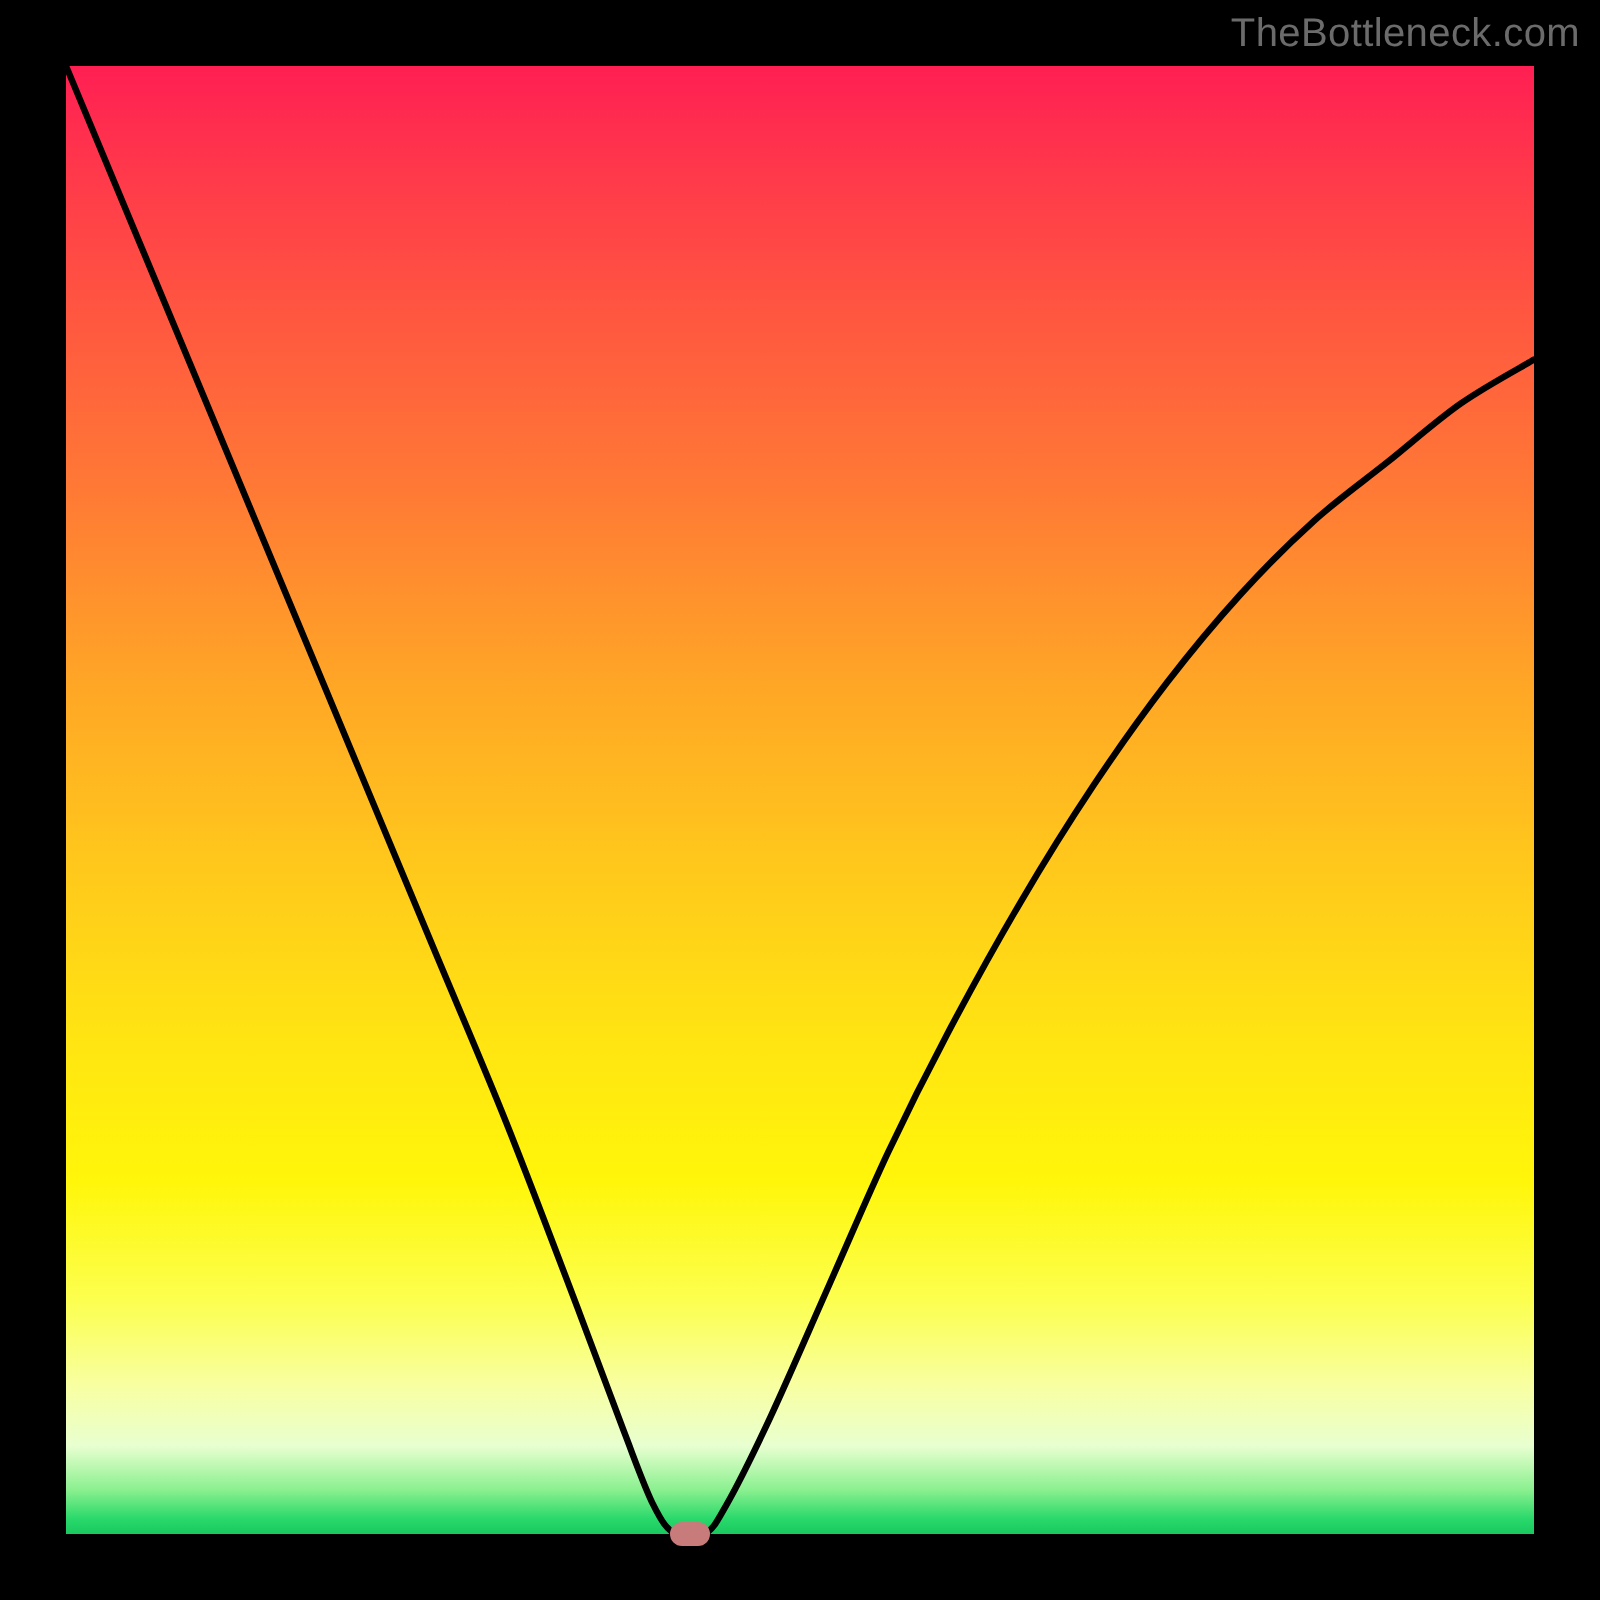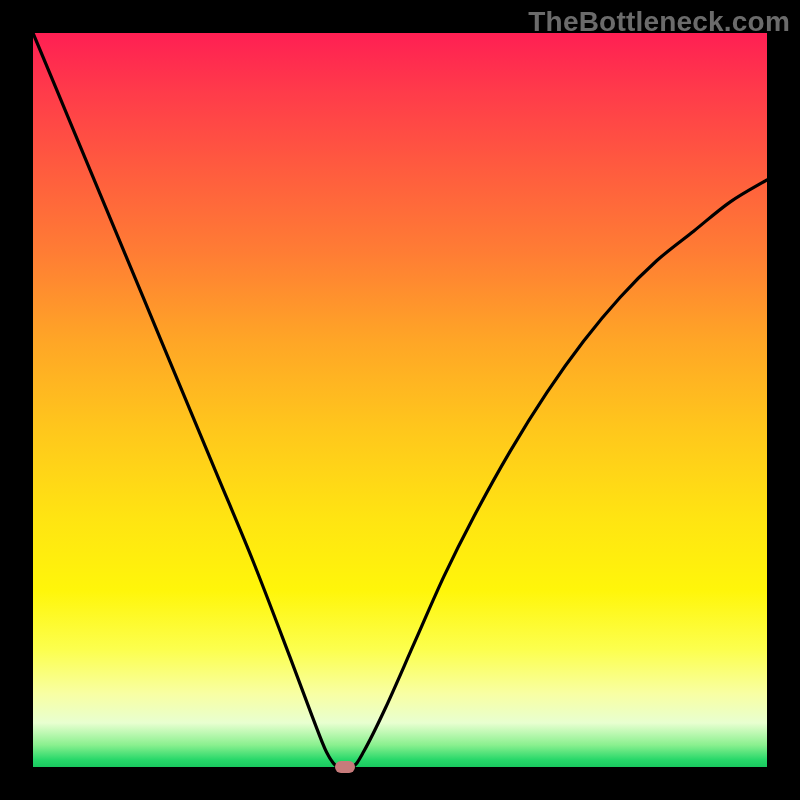--- a/index.html
+++ b/index.html
@@ -38,22 +38,22 @@
       #8af08f 97%,
       #28d86a 99%,
       #19c95f 100%
     );
   }
   .watermark {
     position: absolute;
     top: 6px;
     right: 10px;
     color: #6b6b6b;
-    font-size: 28px;
-    font-weight: 700;
+    font-size: 20px;
+    font-weight: 400;
     letter-spacing: 0.2px;
     user-select: none;
     text-align: center;
   }
   svg.curve {
     position: absolute;
     left: 0; top: 0;
     width: 734px; height: 734px;
   }
   .marker {

